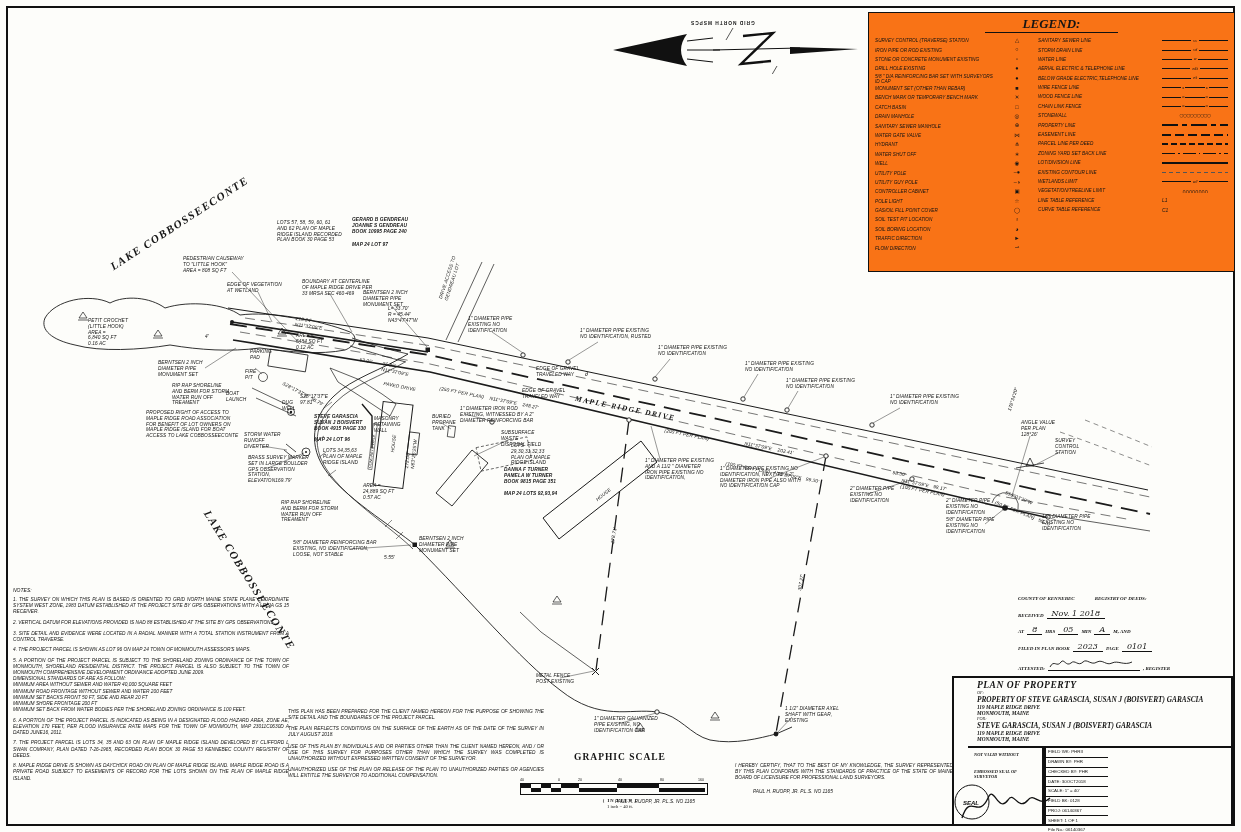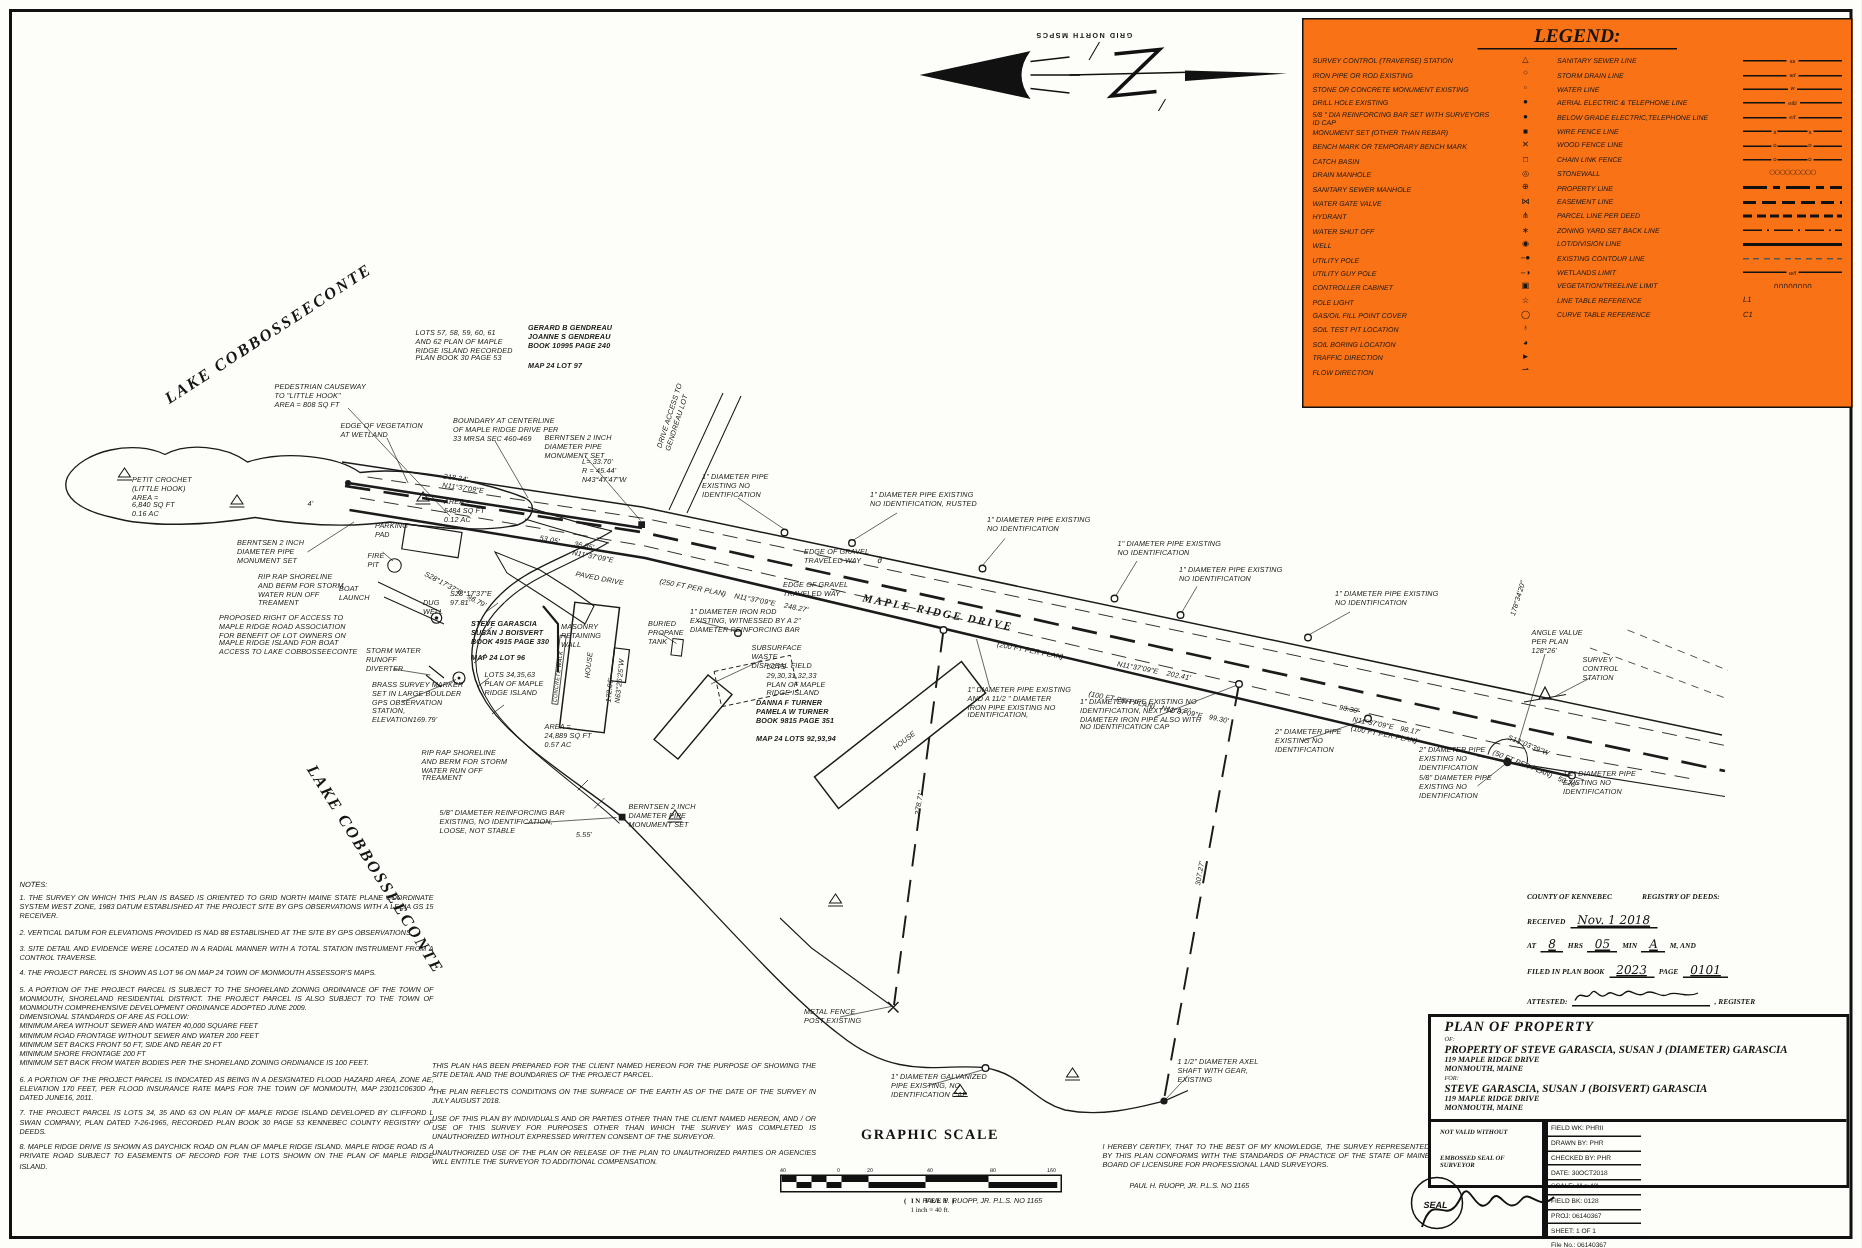--- a/index.html
+++ b/index.html
@@ -51,24 +51,24 @@
   .gs-barwrap{position:relative;width:186px;height:10px;border:1px solid #111;margin:0;}
   .gs-unit{font:bold 4.6px "Liberation Serif",serif;text-align:center;margin-top:3px;letter-spacing:1px;}
   .gs-ratio{font:4.6px "Liberation Serif",serif;text-align:center;margin-top:1px;}
   .cert{position:absolute;left:735px;top:763px;width:218px;}
   .cert .ct{font:italic 4.8px/1.3 "Liberation Sans",sans-serif;text-align:justify;}
   .cert-signer{font:italic 4.8px "Liberation Sans",sans-serif;margin-top:7px;margin-left:18px;}
   .cert-name2{position:absolute;left:615px;top:799px;font:italic 4.8px "Liberation Sans",sans-serif;}
   
   .registry{position:absolute;left:1018px;top:596px;width:216px;font:bold italic 5px "Liberation Serif",serif;}
   .registry .rline{margin-bottom:6.5px;display:flex;align-items:flex-end;gap:3px;white-space:nowrap;}
-  .hand{font:italic 8px "DejaVu Serif",serif;border-bottom:.7px solid #111;padding:0 5px;transform:translateY(1px);text-decoration:underline;}
+  .hand{font:italic 8px "DejaVu Serif",serif;border-bottom:.7px solid #111;padding:0 5px;transform:translateY(1px);}
   .rowner{font:bold italic 4.6px "Liberation Serif",serif;margin-top:2px;}
   
-  .titleblock{position:absolute;left:952px;top:676px;width:281px;height:116px;border:2px solid #111;background:#fdfdfa;box-sizing:border-box;}
+  .titleblock{position:absolute;left:952px;top:676px;width:281px;height:150px;border:2px solid #111;background:#fdfdfa;box-sizing:border-box;padding-left:14px;}
   .tb-top{border-bottom:2px solid #111;padding:2px 8px 2px 9px;height:70px;box-sizing:border-box;}
   .tb-head{font:bold italic 9.5px "Liberation Serif",serif;letter-spacing:.5px;}
   .tb-sm{font:italic 4.2px "Liberation Serif",serif;}
   .tb-name{font:bold italic 7.3px "Liberation Serif",serif;}
   .tb-addr{font:bold italic 5.3px "Liberation Serif",serif;}
   .tb-bottom{display:flex;height:76px;}
   .tb-seal{width:76px;border-right:2px solid #111;position:relative;font:bold italic 4.4px "Liberation Serif",serif;padding:4px 2px 0 6px;box-sizing:border-box;}
   .tb-seal .s2{margin-top:12px;}
   .tb-mid{flex:1;text-align:center;padding-top:3px;}
   .tb-surveyor{font:bold italic 12.5px "DejaVu Serif",serif;white-space:nowrap;}
@@ -738,21 +738,21 @@
       </svg>
       <span>, REGISTER</span>
     </div>
     <div class="rowner">PLAN OWNER: STEVE GARASCIA, SUSAN J (BOISVERT) GARASCIA</div>
   </div>
 
   <div class="titleblock">
     <div class="tb-top">
       <div class="tb-head">PLAN OF PROPERTY</div>
       <div class="tb-sm">OF:</div>
-      <div class="tb-name">PROPERTY OF STEVE GARASCIA, SUSAN J (DIAMETER) GARASCIA</div>
+      <div class="tb-name">PROPERTY OF STEVE GARASCIA, SUSAN J (BOISVERT) GARASCIA</div>
       <div class="tb-addr">119 MAPLE RIDGE DRIVE</div>
       <div class="tb-addr">MONMOUTH, MAINE</div>
       <div class="tb-sm">FOR:</div>
       <div class="tb-name">STEVE GARASCIA, SUSAN J (BOISVERT) GARASCIA</div>
       <div class="tb-addr">119 MAPLE RIDGE DRIVE</div>
       <div class="tb-addr">MONMOUTH, MAINE</div>
     </div>
     <div class="tb-bottom">
       <div class="tb-seal">
         <div>NOT VALID WITHOUT</div>

